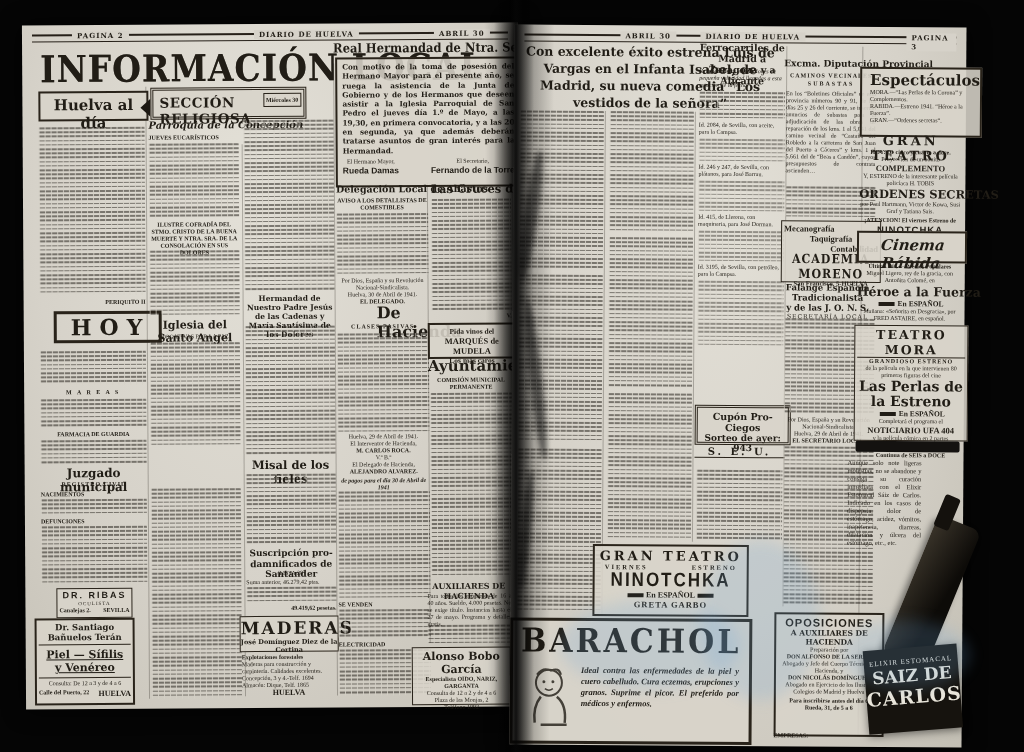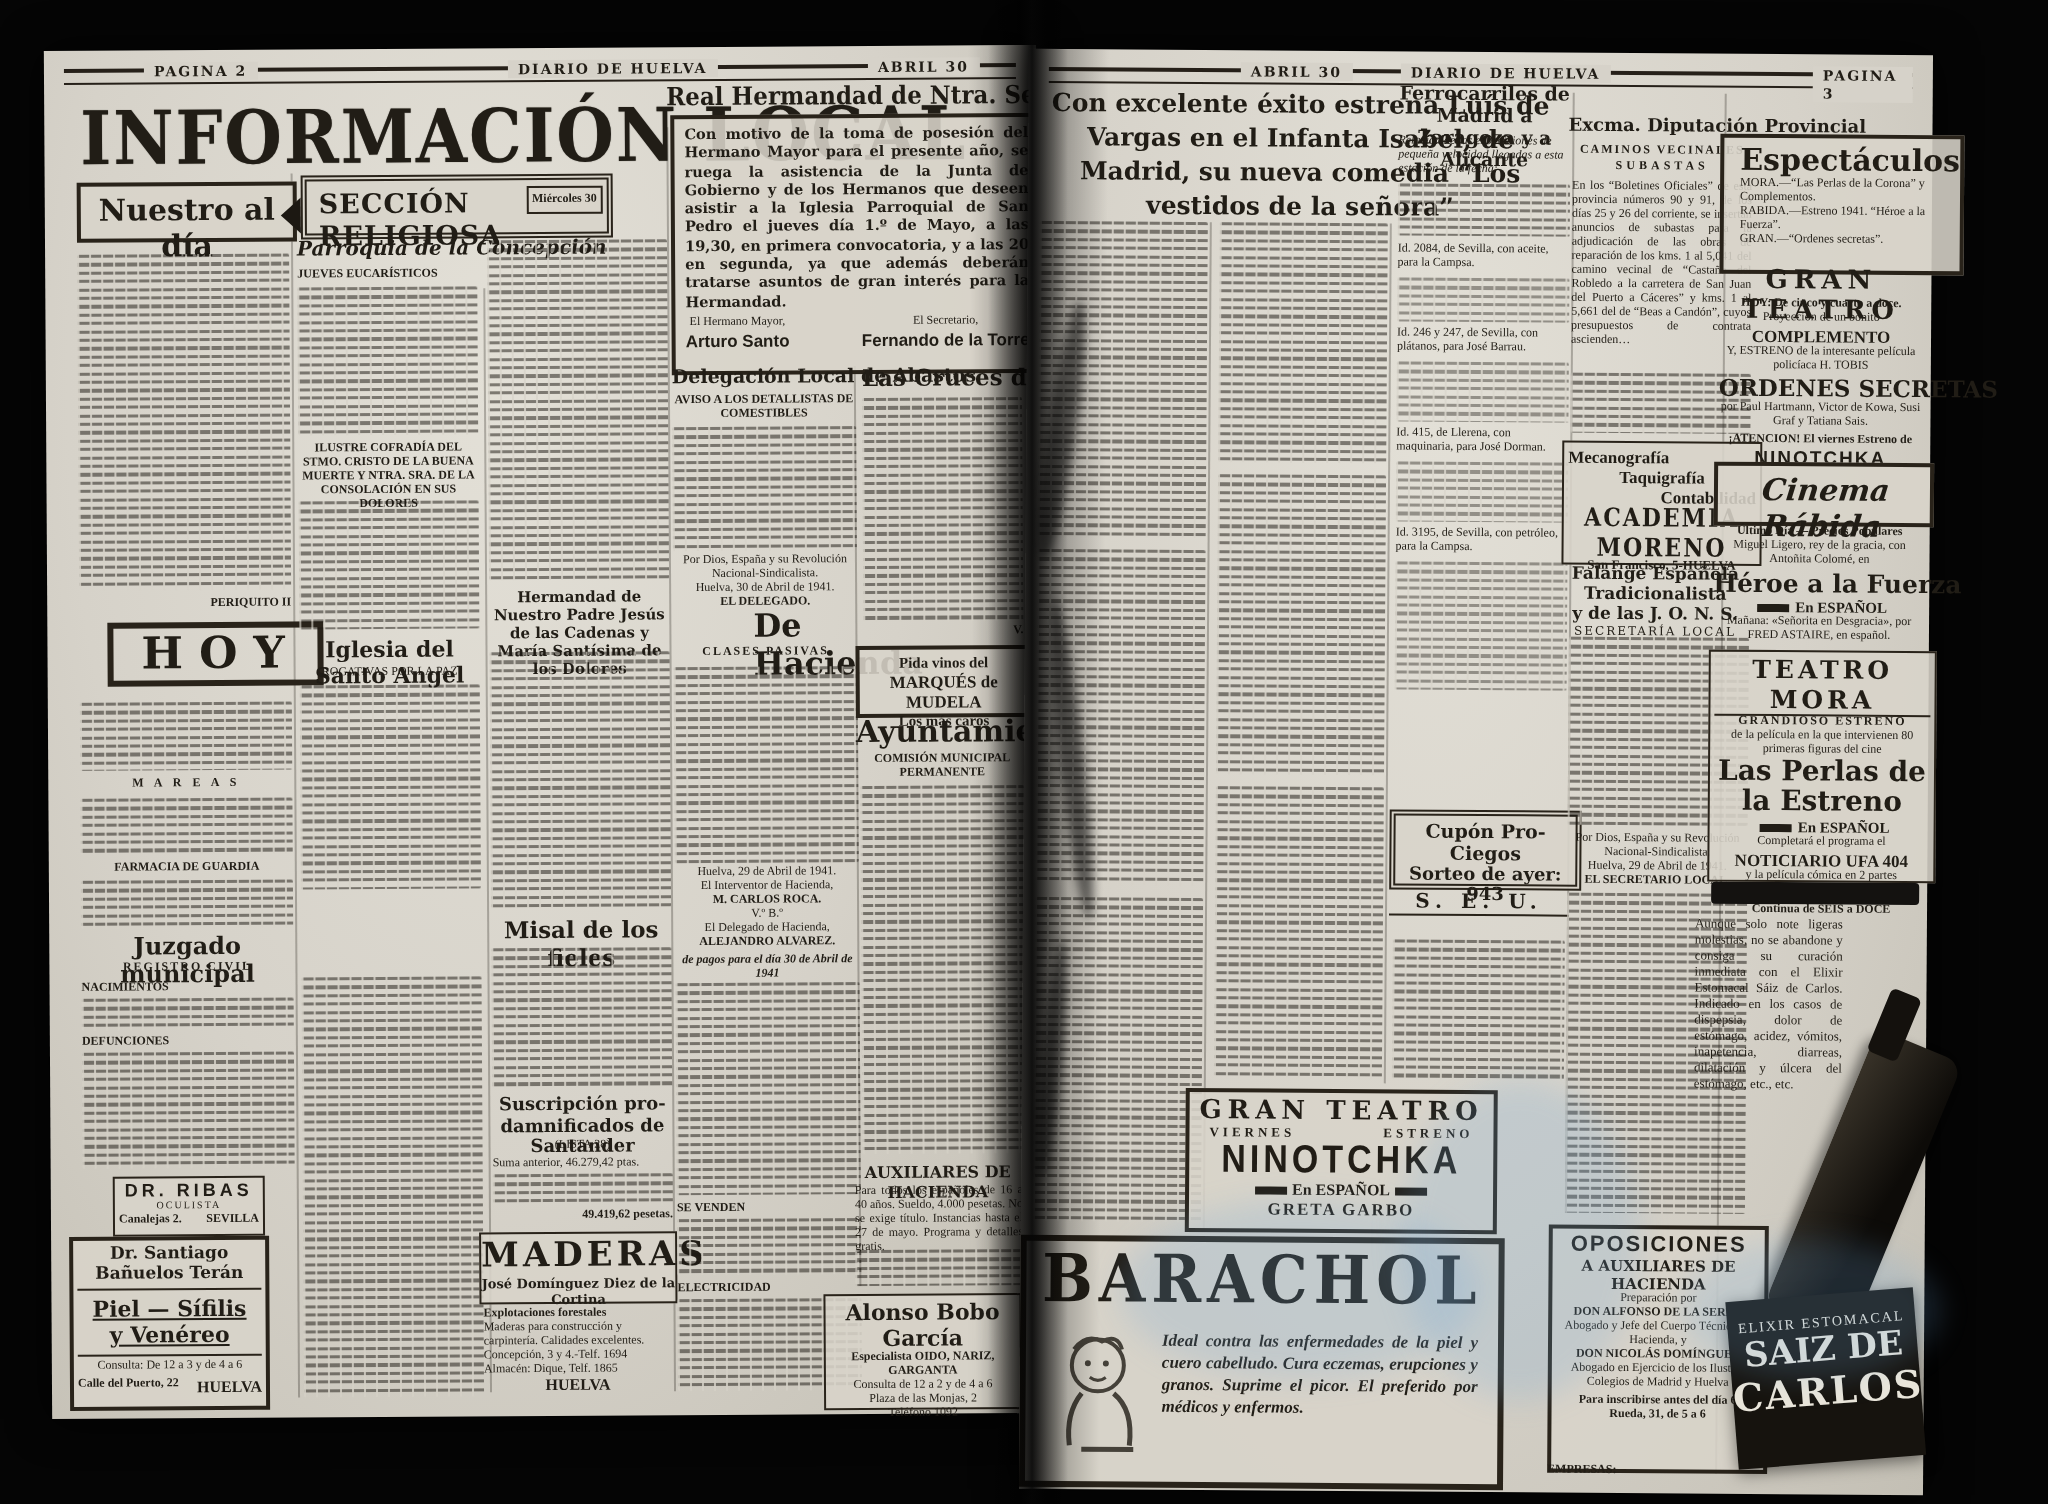--- a/index.html
+++ b/index.html
@@ -46,21 +46,21 @@
     </div>
 
     <div class="rule-v" style="left:123px;top:62px;height:612px;"></div>
     <div class="rule-v" style="left:219px;top:120px;height:552px;"></div>
     <div class="rule-v" style="left:311px;top:40px;height:632px;"></div>
     <div class="rule-v" style="left:404px;top:160px;height:460px;"></div>
 
     <div class="el serif b ink" style="left:18px;top:22px;width:300px;font-size:33px;letter-spacing:1px;transform:scaleY(1.12);transform-origin:left top;white-space:nowrap;">INFORMACIÓN LOCAL</div>
 
     <div class="el box2" style="left:16px;top:66px;width:106px;height:26px;">
-      <div class="serif b c" style="font-size:15px;margin-top:3px;">Nuestro al día</div>
+      <div class="serif b c" style="font-size:15px;margin-top:3px;">Huelva al día</div>
     </div>
     <div class="ft" style="left:16px;top:102px;width:106px;height:168px;"></div>
     <div class="el tiny b" style="left:16px;top:274px;width:106px;text-align:right;">PERIQUITO II</div>
     <div class="el serif b" style="left:30px;top:286px;font-size:22px;letter-spacing:8px;border:3px solid #29231a;padding:0 8px 0 14px;">HOY</div>
     <div class="ft" style="left:16px;top:326px;width:106px;height:34px;"></div>
     <div class="el tiny b c" style="left:16px;top:364px;width:106px;letter-spacing:2px;">M A R E A S</div>
     <div class="ft" style="left:16px;top:374px;width:106px;height:28px;"></div>
     <div class="el tiny b c" style="left:16px;top:406px;width:106px;">FARMACIA DE GUARDIA</div>
     <div class="ft" style="left:16px;top:415px;width:106px;height:24px;"></div>
     <div class="el serif b c" style="left:16px;top:441px;width:106px;font-size:12px;">Juzgado municipal</div>
@@ -126,21 +126,21 @@
       <div>Almacén: Dique, Telf. 1865</div>
       <div class="b c" style="font-size:8px;">HUELVA</div>
     </div>
 
     <div class="el serif b c" style="left:311px;top:17px;width:178px;font-size:12.5px;white-space:nowrap;transform:scaleX(.92);transform-origin:left;">Real Hermandad de Ntra. Señora del Rocío</div>
     <div class="el box2" style="left:313px;top:34px;width:172px;height:120px;padding:3px 5px;">
       <div class="serif b j" style="font-size:7.3px;line-height:9.3px;">Con motivo de la toma de posesión del Hermano Mayor para el presente año, se ruega la asistencia de la Junta de Gobierno y de los Hermanos que deseen asistir a la Iglesia Parroquial de San Pedro el jueves día 1.º de Mayo, a las 19,30, en primera convocatoria, y a las 20 en segunda, ya que además deberán tratarse asuntos de gran interés para la Hermandad.</div>
       <div style="display:flex;justify-content:space-between;margin-top:3px;">
         <div class="c">
           <div class="tiny">El Hermano Mayor,</div>
-          <div class="sans b" style="font-size:8.5px;">Arturo Santo</div>
+          <div class="sans b" style="font-size:8.5px;">Rueda Damas</div>
         </div>
         <div class="c">
           <div class="tiny">El Secretario,</div>
           <div class="sans b" style="font-size:8.5px;">Fernando de la Torre</div>
         </div>
       </div>
     </div>
     <div class="el serif b c" style="left:313px;top:160px;width:92px;font-size:9.5px;white-space:nowrap;">Delegación Local de Abastos</div>
     <div class="el tiny b c" style="left:313px;top:174px;width:92px;">AVISO A LOS DETALLISTAS DE COMESTIBLES</div>
     <div class="ft" style="left:313px;top:190px;width:92px;height:62px;"></div>

